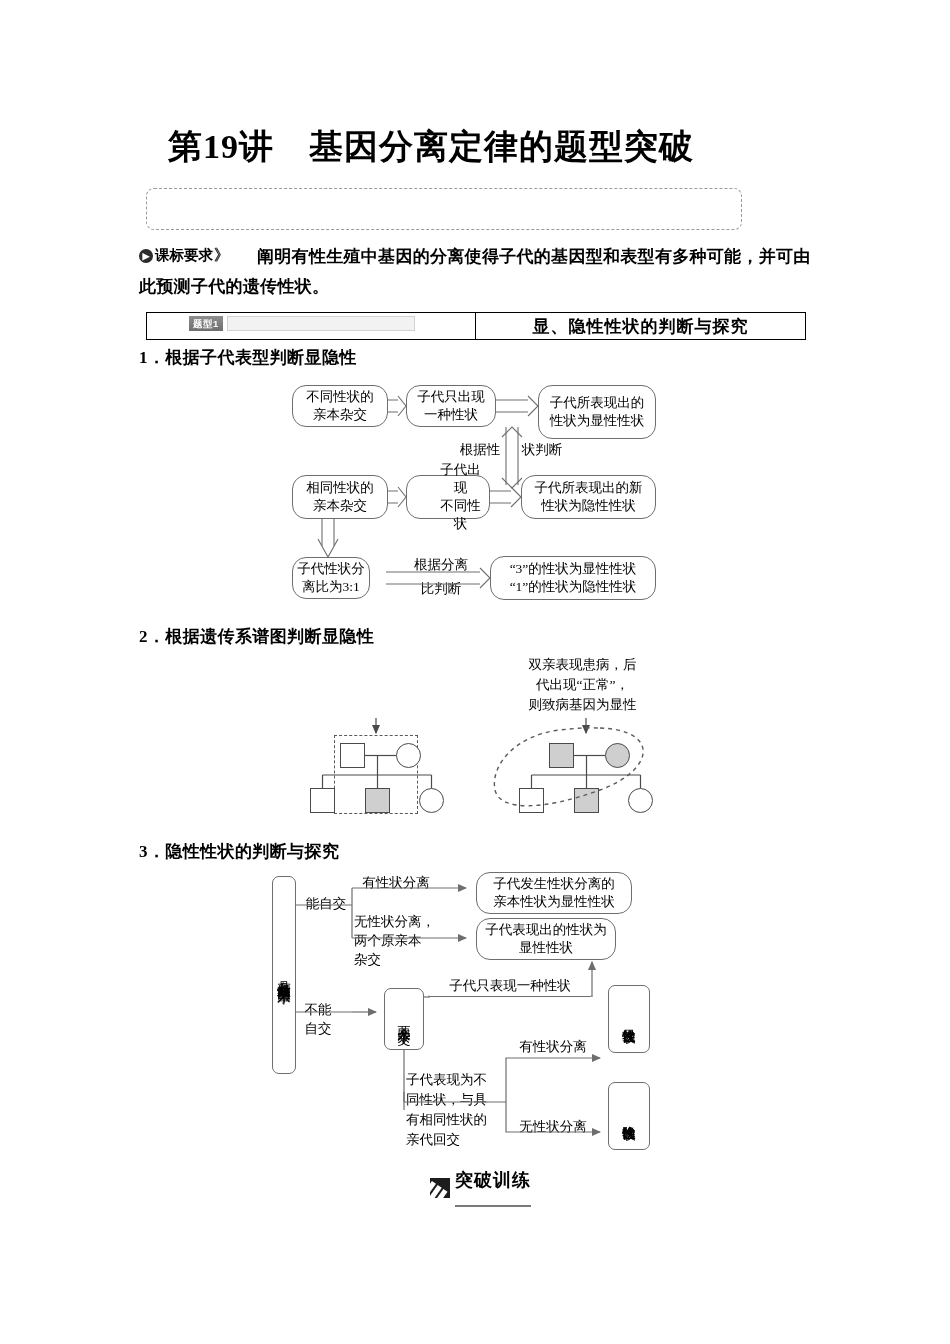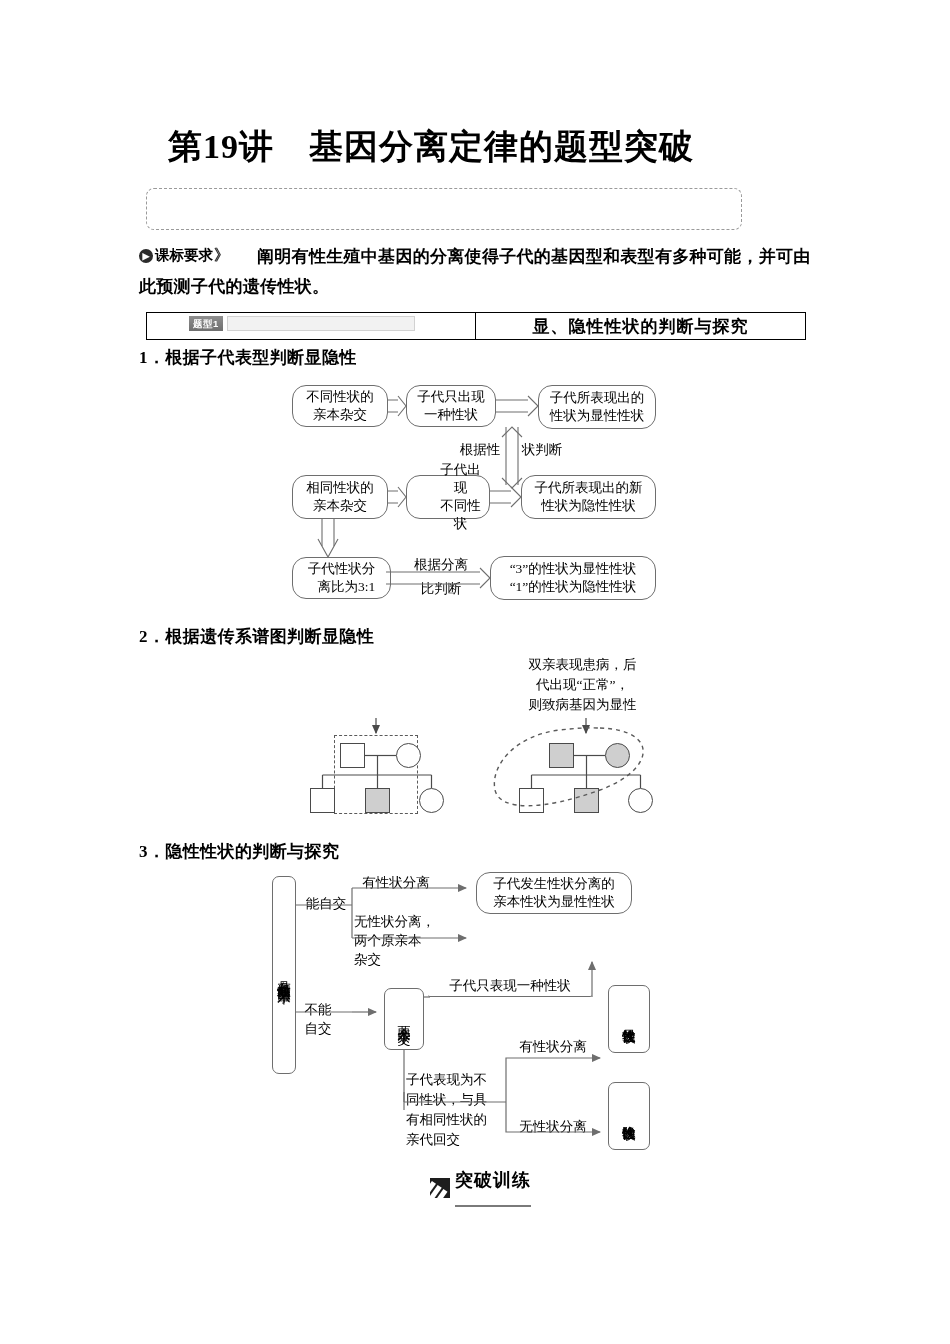--- a/index.html
+++ b/index.html
@@ -277,42 +277,42 @@
   <div class="sec-head" id="sec3"><span>3．</span><span>隐性性状的判断与探究</span></div>
 
   <div class="fbox" style="left:292px; top:385px; width:96px; height:42px;">
       <span class="lines">不同性状的
 亲本杂交</span>
     </div>
   <div class="fbox" style="left:406px; top:385px; width:90px; height:42px;">
       <span class="lines">子代只出现
 一种性状</span>
     </div>
-  <div class="fbox" style="left:538px; top:385px; width:118px; height:44px;">
+  <div class="fbox" style="left:538px; top:385px; width:118px; height:54px;">
       <span class="lines">子代所表现出的
 性状为显性性状</span>
     </div>
 
   <div class="flabel" style="left:450px; top:441px; width:60px;">根据性</div>
   <div class="flabel" style="left:512px; top:441px; width:60px;">状判断</div>
 
   <div class="fbox" style="left:292px; top:475px; width:96px; height:44px;">
       <span class="lines">相同性状的
 亲本杂交</span>
     </div>
   <div class="fbox" style="left:406px; top:475px; width:84px; height:44px;padding-left:28px;">
       <span class="lines">子代出现
 不同性状</span>
     </div>
   <div class="fbox" style="left:521px; top:475px; width:135px; height:44px;">
       <span class="lines">子代所表现出的新
 性状为隐性性状</span>
     </div>
 
-  <div class="fbox" style="left:292px; top:557px; width:99px; height:42px;text-align:right;">
+  <div class="fbox" style="left:292px; top:557px; width:78px; height:42px;">
       <span class="lines">子代性状分
 离比为3:1</span>
     </div>
   <div class="flabel" style="left:398px; top:556px; width:86px;">根据分离</div>
   <div class="flabel" style="left:398px; top:580px; width:86px;">比判断</div>
   <div class="fbox" style="left:490px; top:556px; width:166px; height:44px;">
       <span class="lines">“3”的性状为显性性状
 “1”的性状为隐性性状</span>
     </div>
 
@@ -341,20 +341,24 @@
 
   <div class="flabel" style="left:356px; top:874px; width:80px;">有性状分离</div>
   <div class="fbox" style="left:476px; top:872px; width:156px; height:42px;">
       <span class="lines">子代发生性状分离的
 亲本性状为显性性状</span>
     </div>
 
   <div class="flabel left" style="left:354px; top:912px; width:82px; line-height:19px;">无性状分离，
 两个原亲本
 杂交</div>
+  <div class="fbox" style="left:476px; top:918px; width:140px; height:42px;">
+      <span class="lines">子代表现出的性状为
+显性性状</span>
+    </div>
 
   <div class="vbox" style="left:384px; top:988px; width:40px; height:62px; writing-mode:vertical-rl; font-size:13px;">两个亲本杂交</div>
 
   <div class="fbox sq" style="left:428px; top:975px; width:164px; height:22px; border:none; border-bottom:1.2px solid #6e6e6e;">
       <span class="lines">子代只表现一种性状</span>
     </div>
 
   <div class="flabel left" style="left:406px; top:1070px; width:104px; line-height:20px;">子代表现为不
 同性状，与具
 有相同性状的

